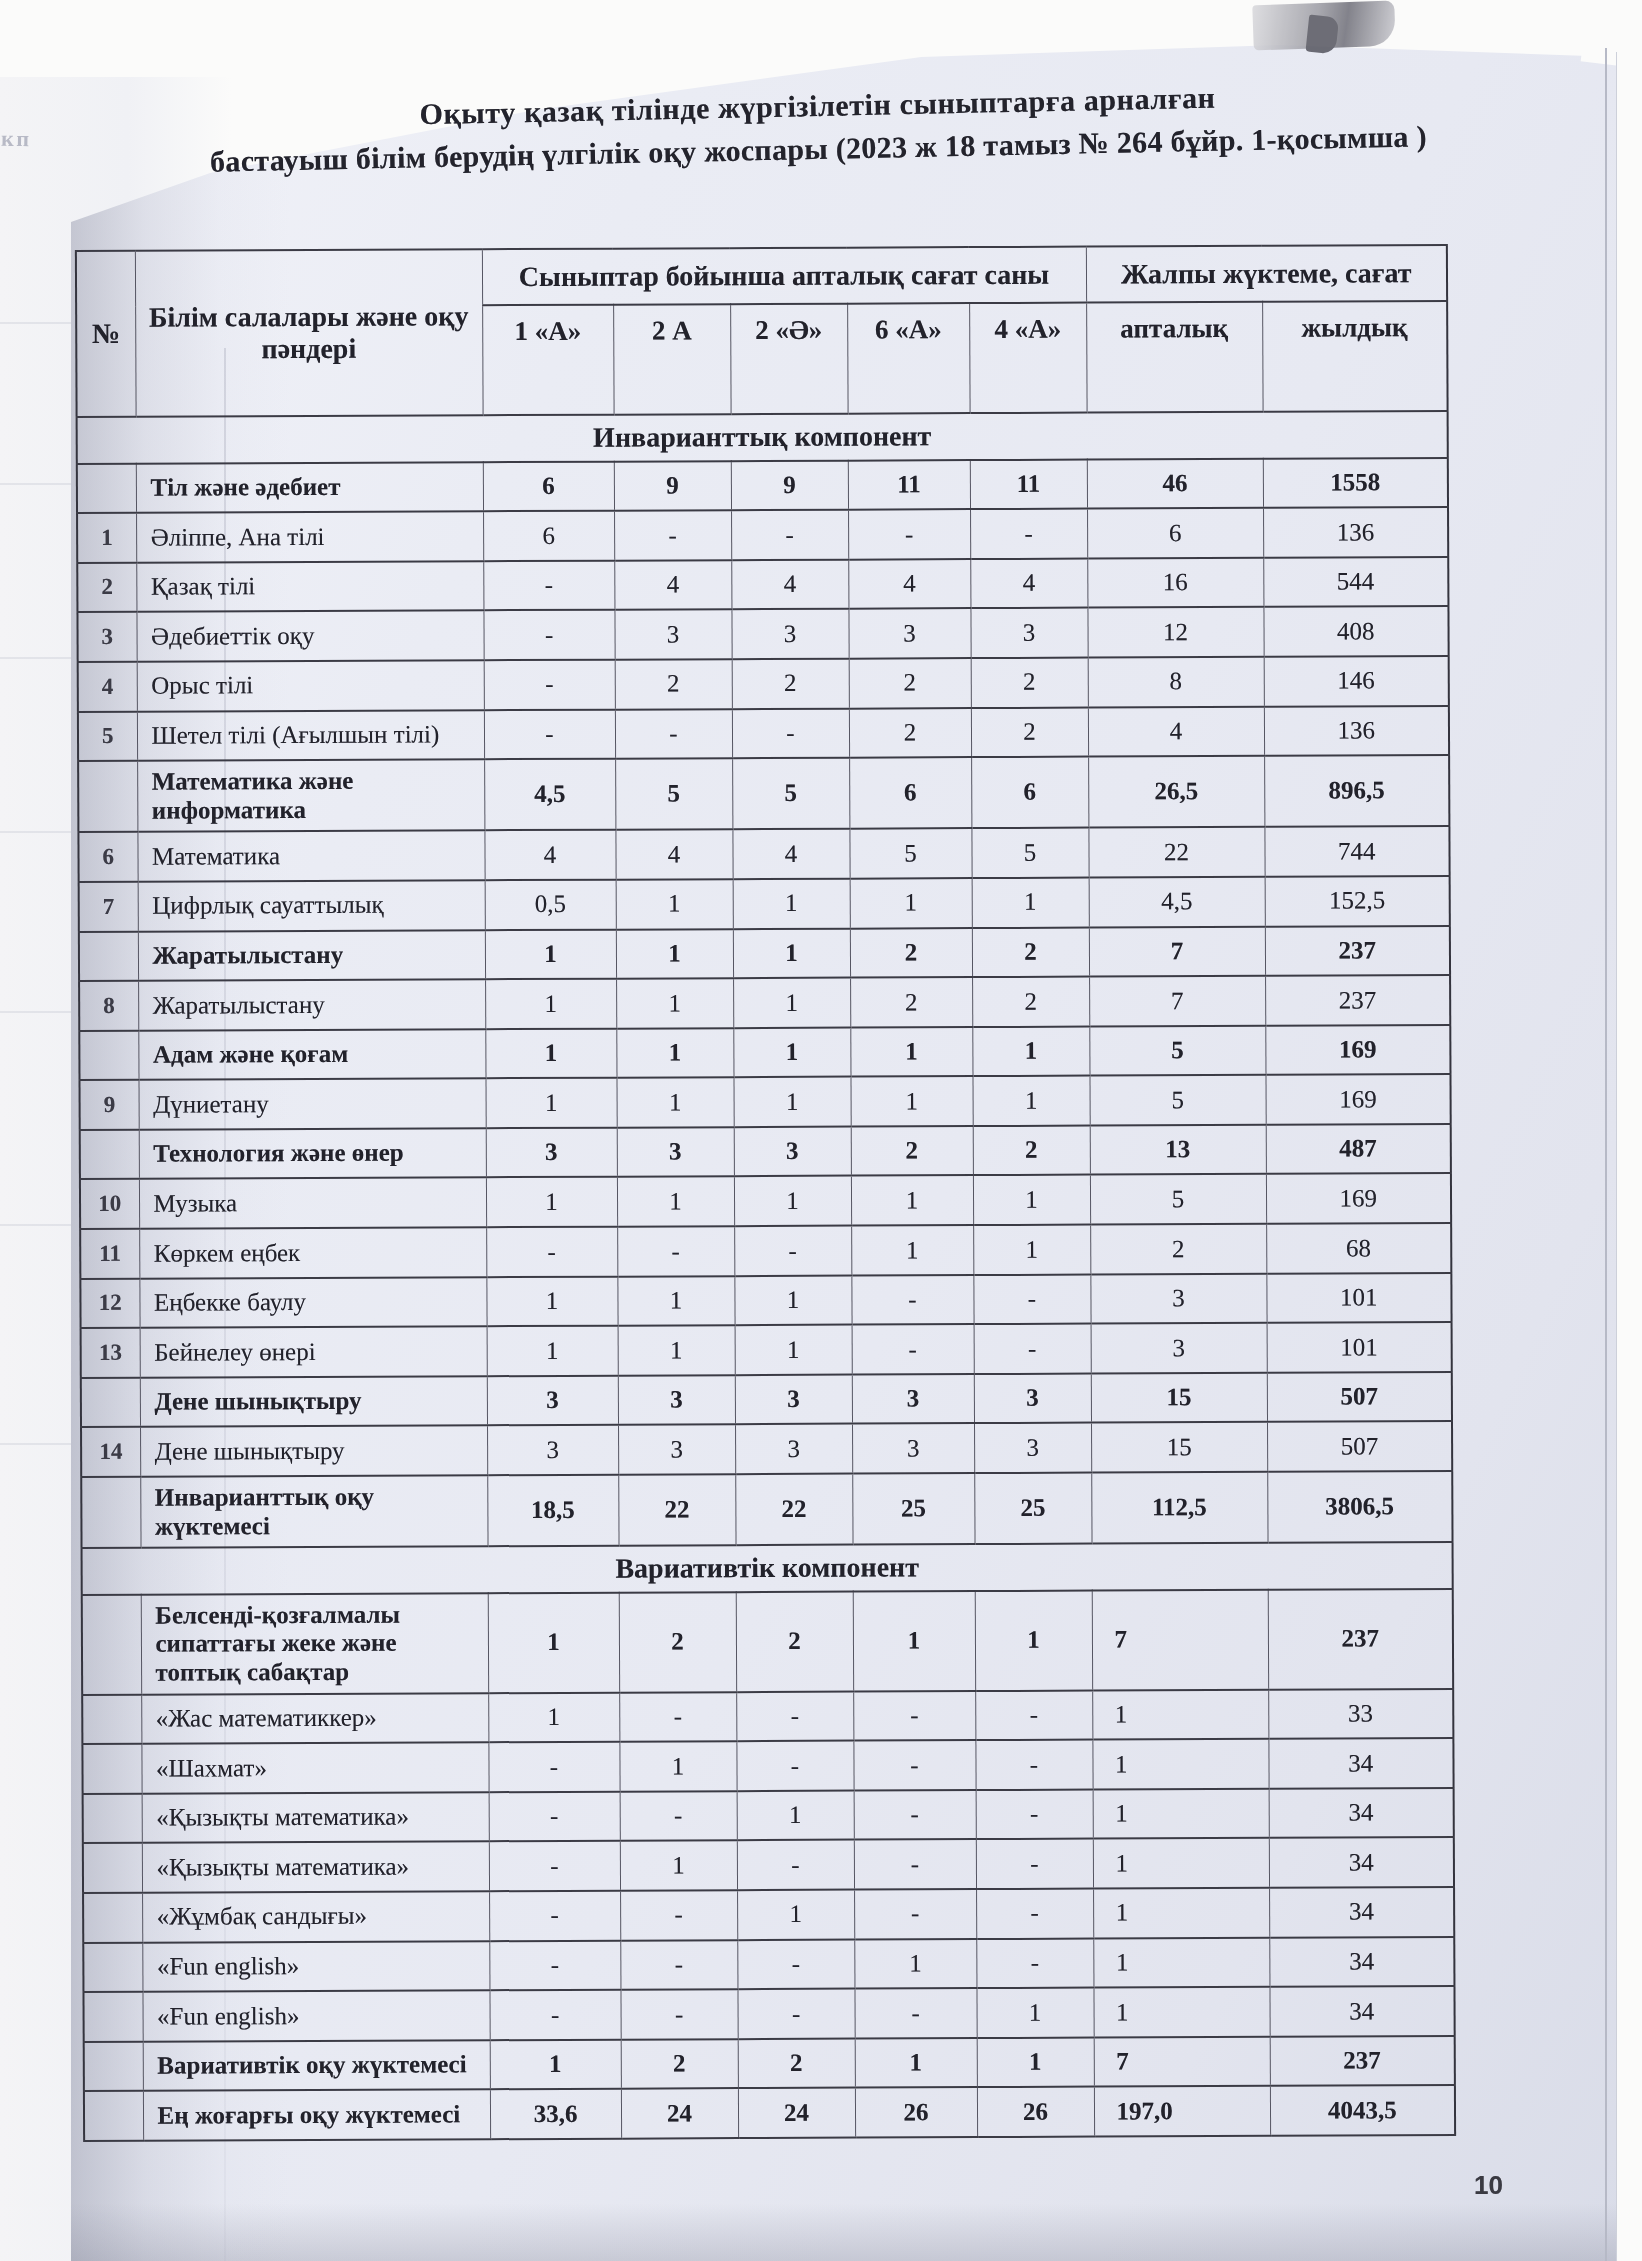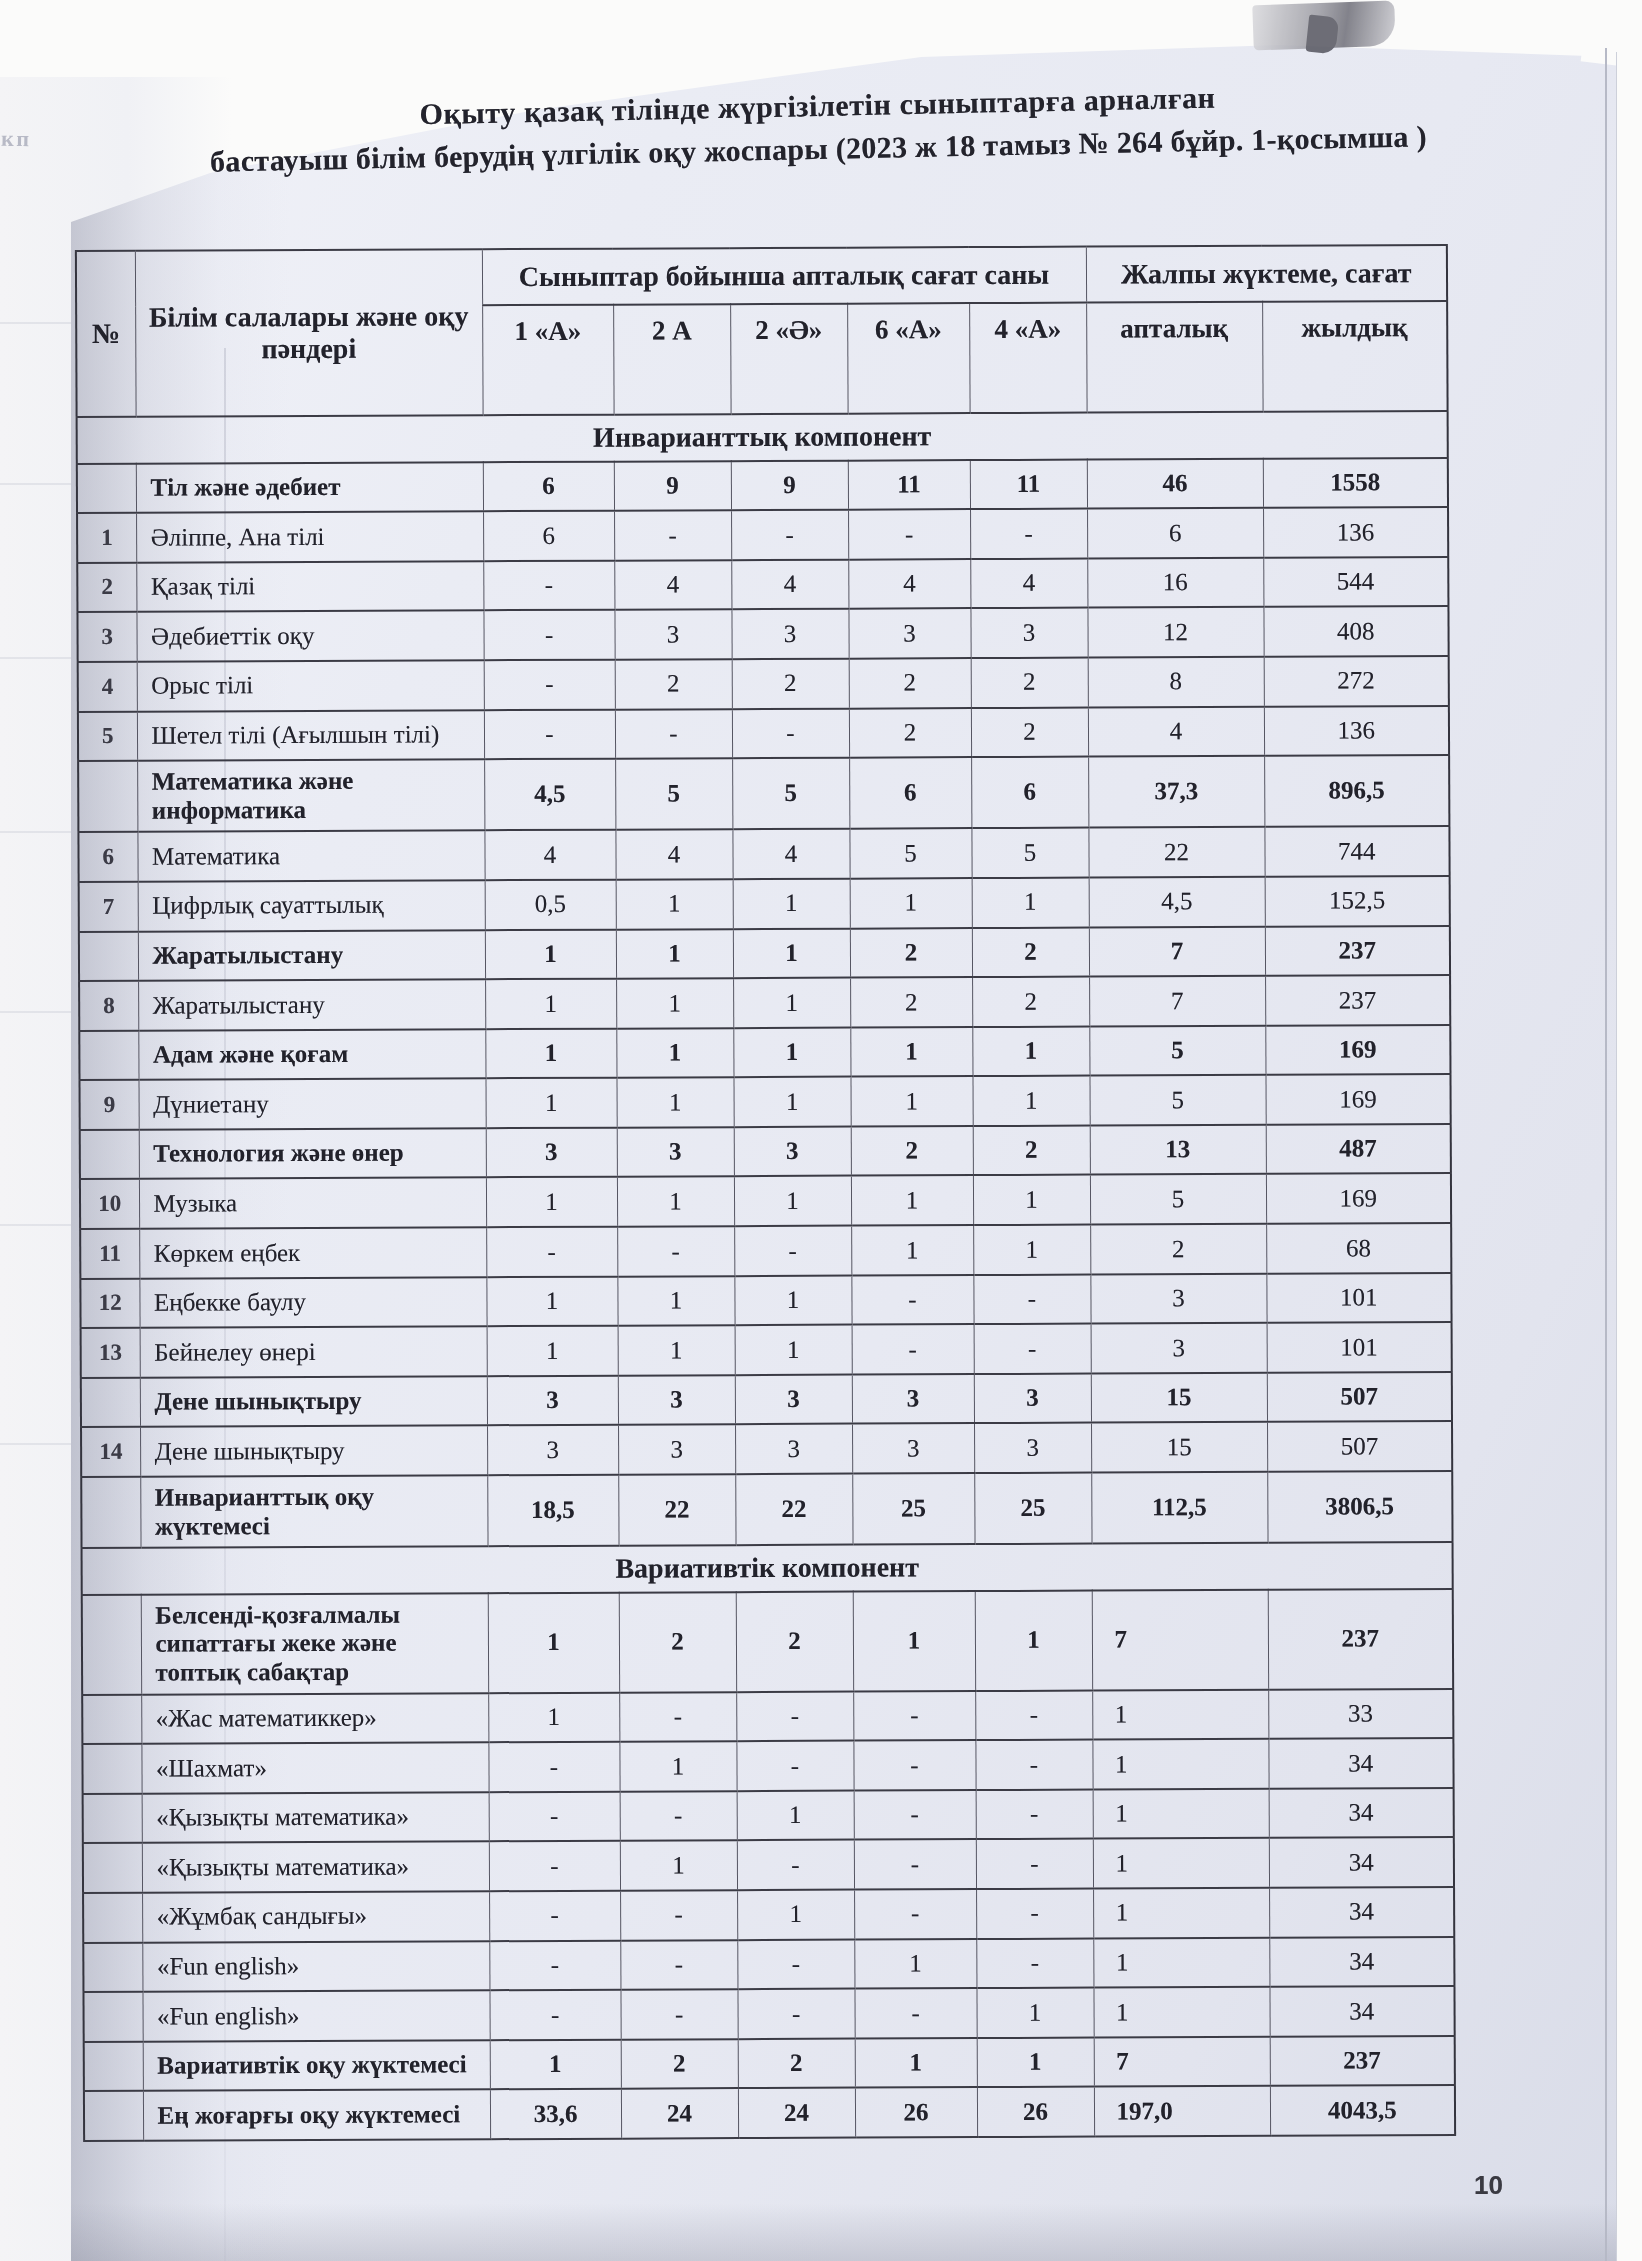--- a/index.html
+++ b/index.html
@@ -181,42 +181,42 @@
         </tr>
         <tr>
           <td class="num-col">4</td>
           <td class="subject-col">Орыс тілі</td>
           <td class="val-col">-</td>
           <td class="val-col">2</td>
           <td class="val-col">2</td>
           <td class="val-col">2</td>
           <td class="val-col">2</td>
           <td class="val-col weekly">8</td>
-          <td class="val-col yearly">272</td>
+          <td class="val-col yearly">146</td>
         </tr>
         <tr>
           <td class="num-col">5</td>
           <td class="subject-col">Шетел тілі (Ағылшын тілі)</td>
           <td class="val-col">-</td>
           <td class="val-col">-</td>
           <td class="val-col">-</td>
           <td class="val-col">2</td>
           <td class="val-col">2</td>
           <td class="val-col weekly">4</td>
           <td class="val-col yearly">136</td>
         </tr>
         <tr class="bold-row">
           <td class="num-col"></td>
           <td class="subject-col">Математика және информатика</td>
           <td class="val-col">4,5</td>
           <td class="val-col">5</td>
           <td class="val-col">5</td>
           <td class="val-col">6</td>
           <td class="val-col">6</td>
-          <td class="val-col weekly">37,3</td>
+          <td class="val-col weekly">26,5</td>
           <td class="val-col yearly">896,5</td>
         </tr>
         <tr>
           <td class="num-col">6</td>
           <td class="subject-col">Математика</td>
           <td class="val-col">4</td>
           <td class="val-col">4</td>
           <td class="val-col">4</td>
           <td class="val-col">5</td>
           <td class="val-col">5</td>

